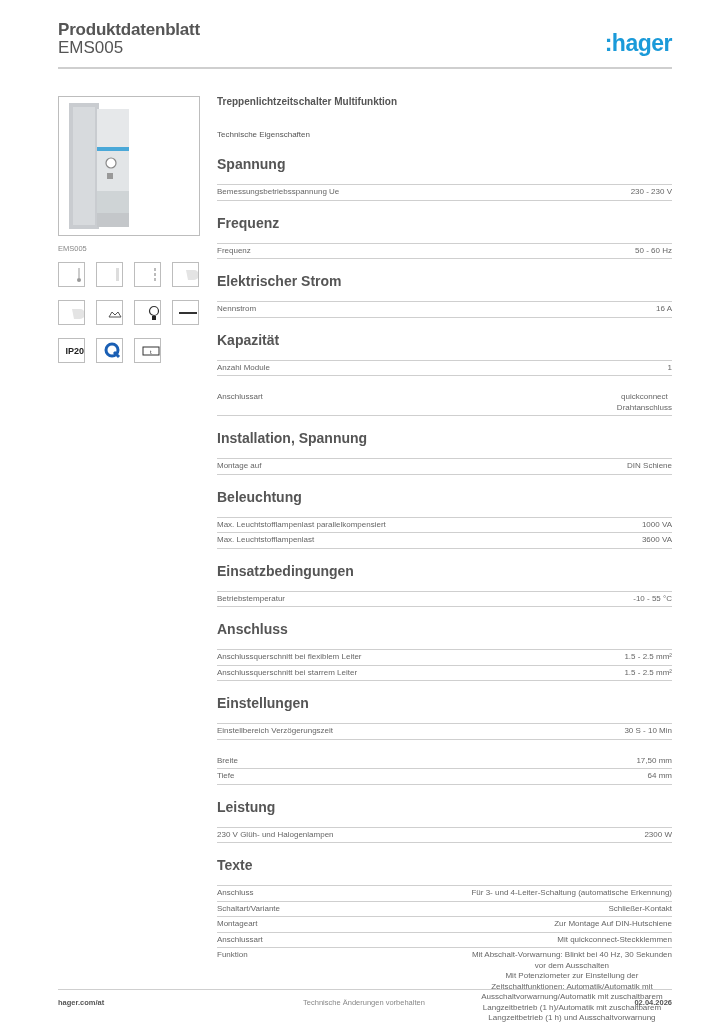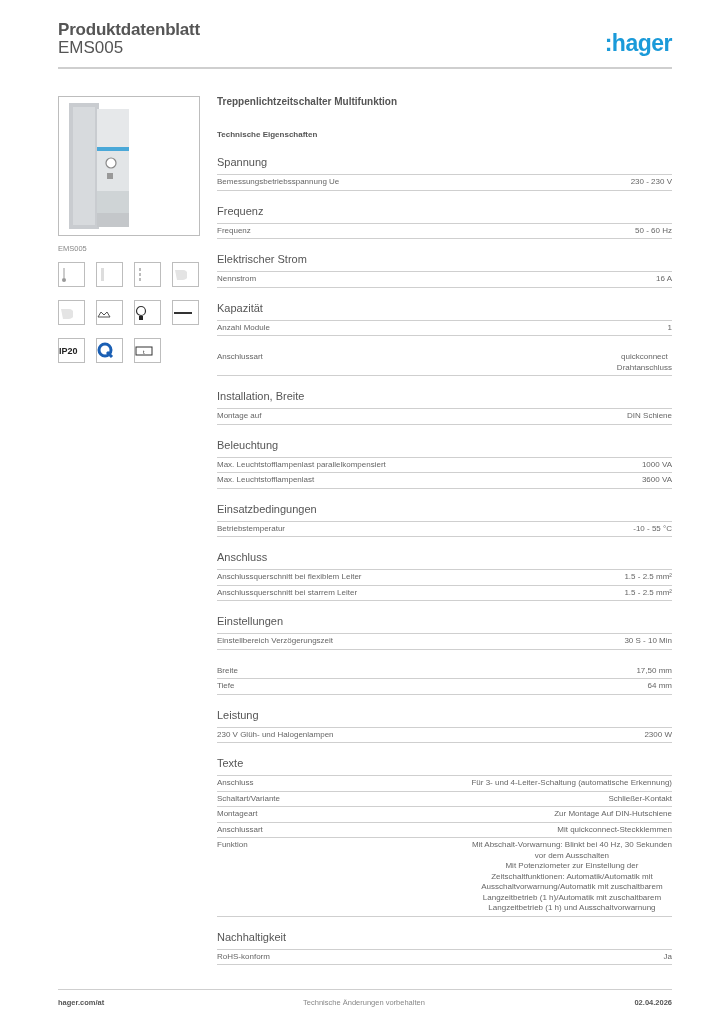--- a/index.html
+++ b/index.html
@@ -8,28 +8,28 @@
   .hdr-title { position: absolute; left: 58px; top: 20px; font-size: 17px; font-weight: bold; color: #555; letter-spacing: -0.2px; }
   .hdr-sub { position: absolute; left: 58px; top: 38px; font-size: 17px; color: #555; }
   .logo { position: absolute; right: 52px; top: 30px; font-size: 23px; font-weight: bold; color: #1a9ad9; letter-spacing: -0.5px; }
   .hdr-rule { position: absolute; left: 58px; right: 52px; top: 67px; height: 2px; background: #cfcfcf; }
 
   .product-img { position: absolute; left: 58px; top: 96px; width: 142px; height: 140px; border: 1px solid #bdbdbd; box-sizing: border-box; background:#fff; }
   .product-img svg { position:absolute; left:4px; top:2px; }
   .img-caption { position: absolute; left: 58px; top: 244px; font-size: 7.5px; color: #888; }
 
   .icons { position: absolute; left: 58px; top: 262px; width: 150px; }
-  .icon-box { position: absolute; width: 27px; height: 25px; border: 1px solid #bdbdbd; box-sizing: border-box; background:#fff; display:flex; align-items:center; justify-content:flex-start; }
+  .icon-box { position: absolute; width: 27px; height: 25px; border: 1px solid #bdbdbd; box-sizing: border-box; background:#fff; display:flex; align-items:center; justify-content:flex-end; }
 
   .content { position: absolute; left: 217px; width: 455px; top: 96px; }
   .main-title { font-size: 10px; font-weight: bold; color: #555; height: 12px; }
-  .sec-title-top { font-size: 8px; font-weight: bold; color: #555; margin-top: 22px; height: 12px; }
+  .sec-title-top { font-size: 8px; font-weight: normal; color: #555; margin-top: 22px; height: 12px; }
 
   .group { margin-top: 14px; }
-  .group-head { font-size: 11px; font-weight: normal; color: #555; padding-bottom: 6px; border-bottom: 1.5px solid #cfcfcf; }
+  .group-head { font-size: 14px; font-weight: bold; color: #555; padding-bottom: 12px; border-bottom: 1.5px solid #cfcfcf; }
   .row { display: flex; justify-content: space-between; font-size: 8px; color: #666; padding: 2px 0 2px 0; border-bottom: 1px solid #cfcfcf; line-height: 10.5px; }
   .row .lbl { flex: 0 0 auto; }
   .row .val { text-align: center; white-space: pre-line; }
   .row .val.multi { max-width: 270px; }
 
   .ftr-rule { position: absolute; left: 58px; right: 52px; top: 989px; height: 1px; background: #cfcfcf; }
   .ftr-left { position: absolute; left: 58px; top: 998px; font-size: 7.5px; font-weight: bold; color: #555; }
   .ftr-mid { position: absolute; left: 4px; right: 0; text-align: center; top: 998px; font-size: 7.5px; color: #888; }
   .ftr-right { position: absolute; right: 52px; top: 998px; font-size: 7.5px; font-weight: bold; color: #555; text-align: right; }
 </style>
@@ -151,21 +151,21 @@
         </div>
       </div>
       <div class="group">
         <div class="row">
           <span class="lbl">Anschlussart</span>
           <span class="val">quickconnect
 Drahtanschluss</span>
         </div>
       </div>
       <div class="group">
-        <div class="group-head">Installation, Breite</div>
+        <div class="group-head">Installation, Spannung</div>
         <div class="row">
           <span class="lbl">Montage auf</span>
           <span class="val">DIN Schiene</span>
         </div>
       </div>
       <div class="group">
         <div class="group-head">Beleuchtung</div>
         <div class="row">
           <span class="lbl">Max. Leuchtstofflampenlast parallelkompensiert</span>
           <span class="val">1000 VA</span>

